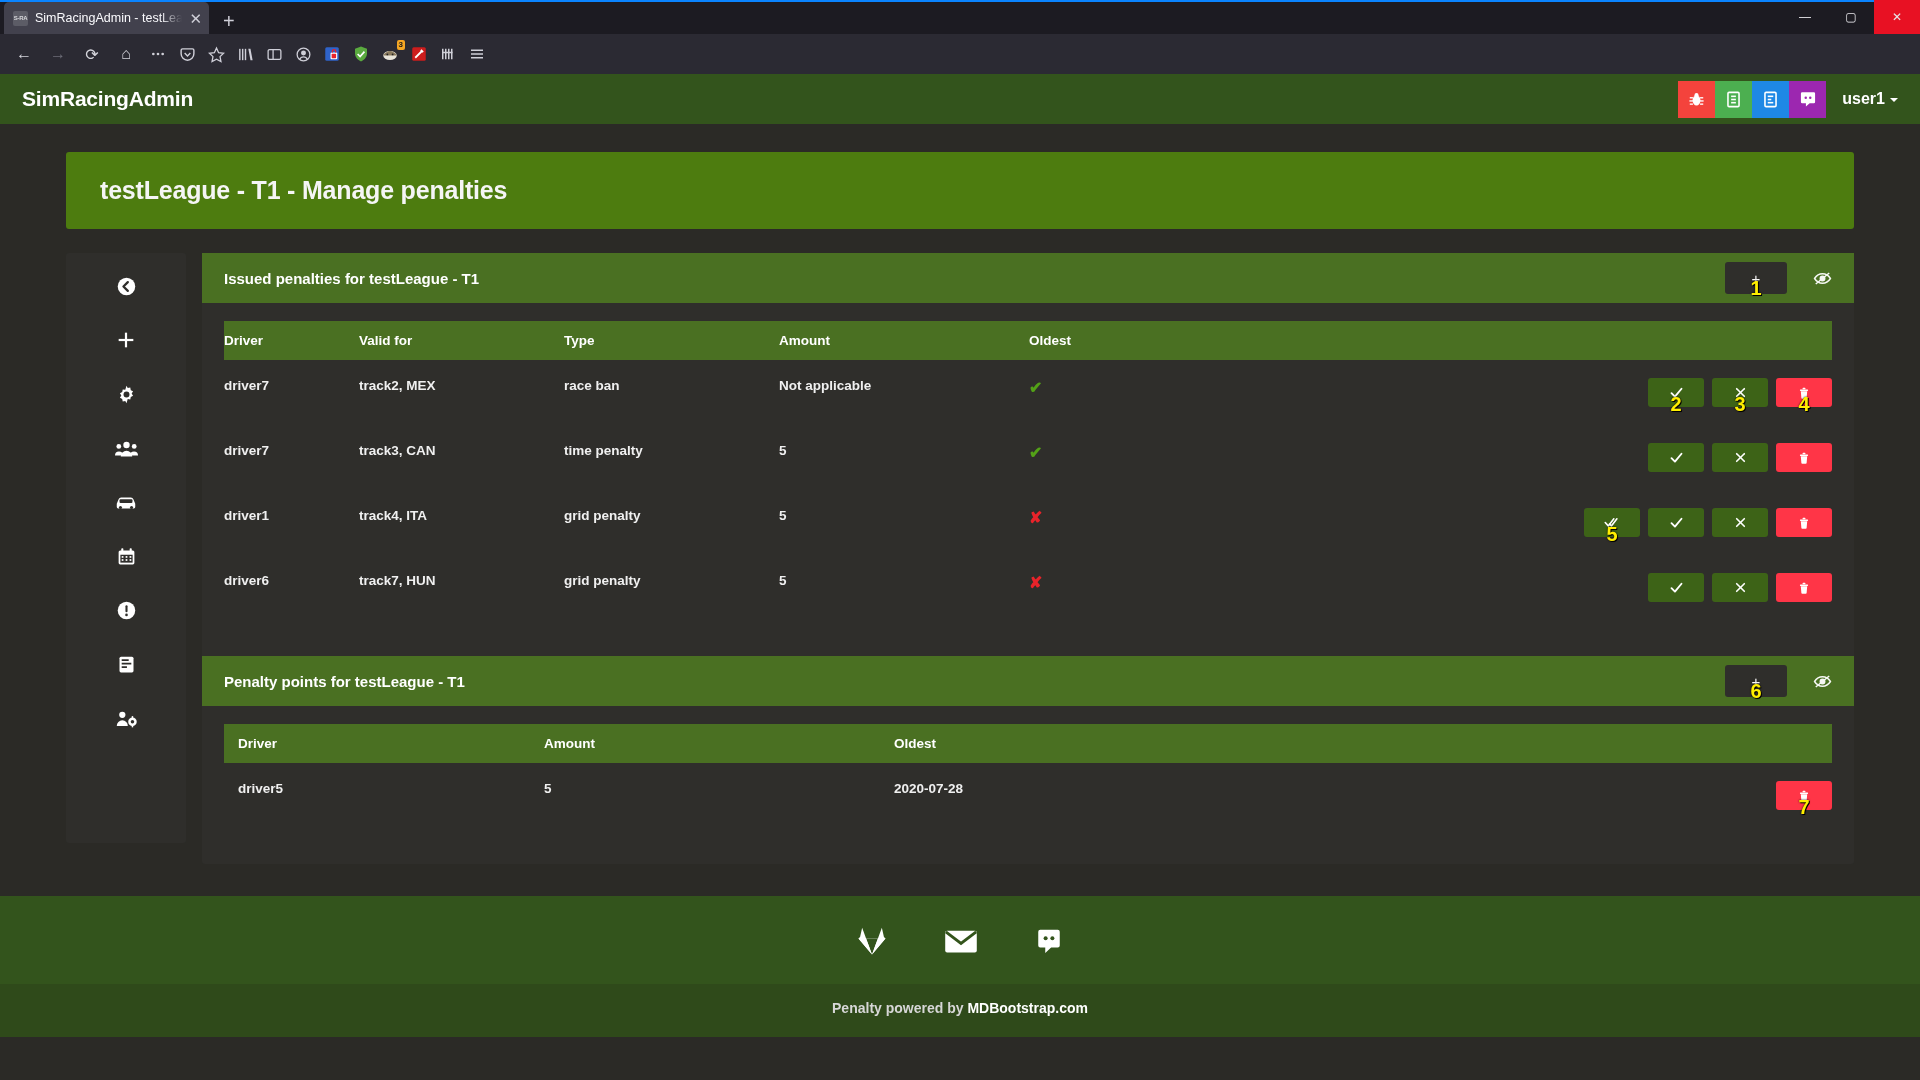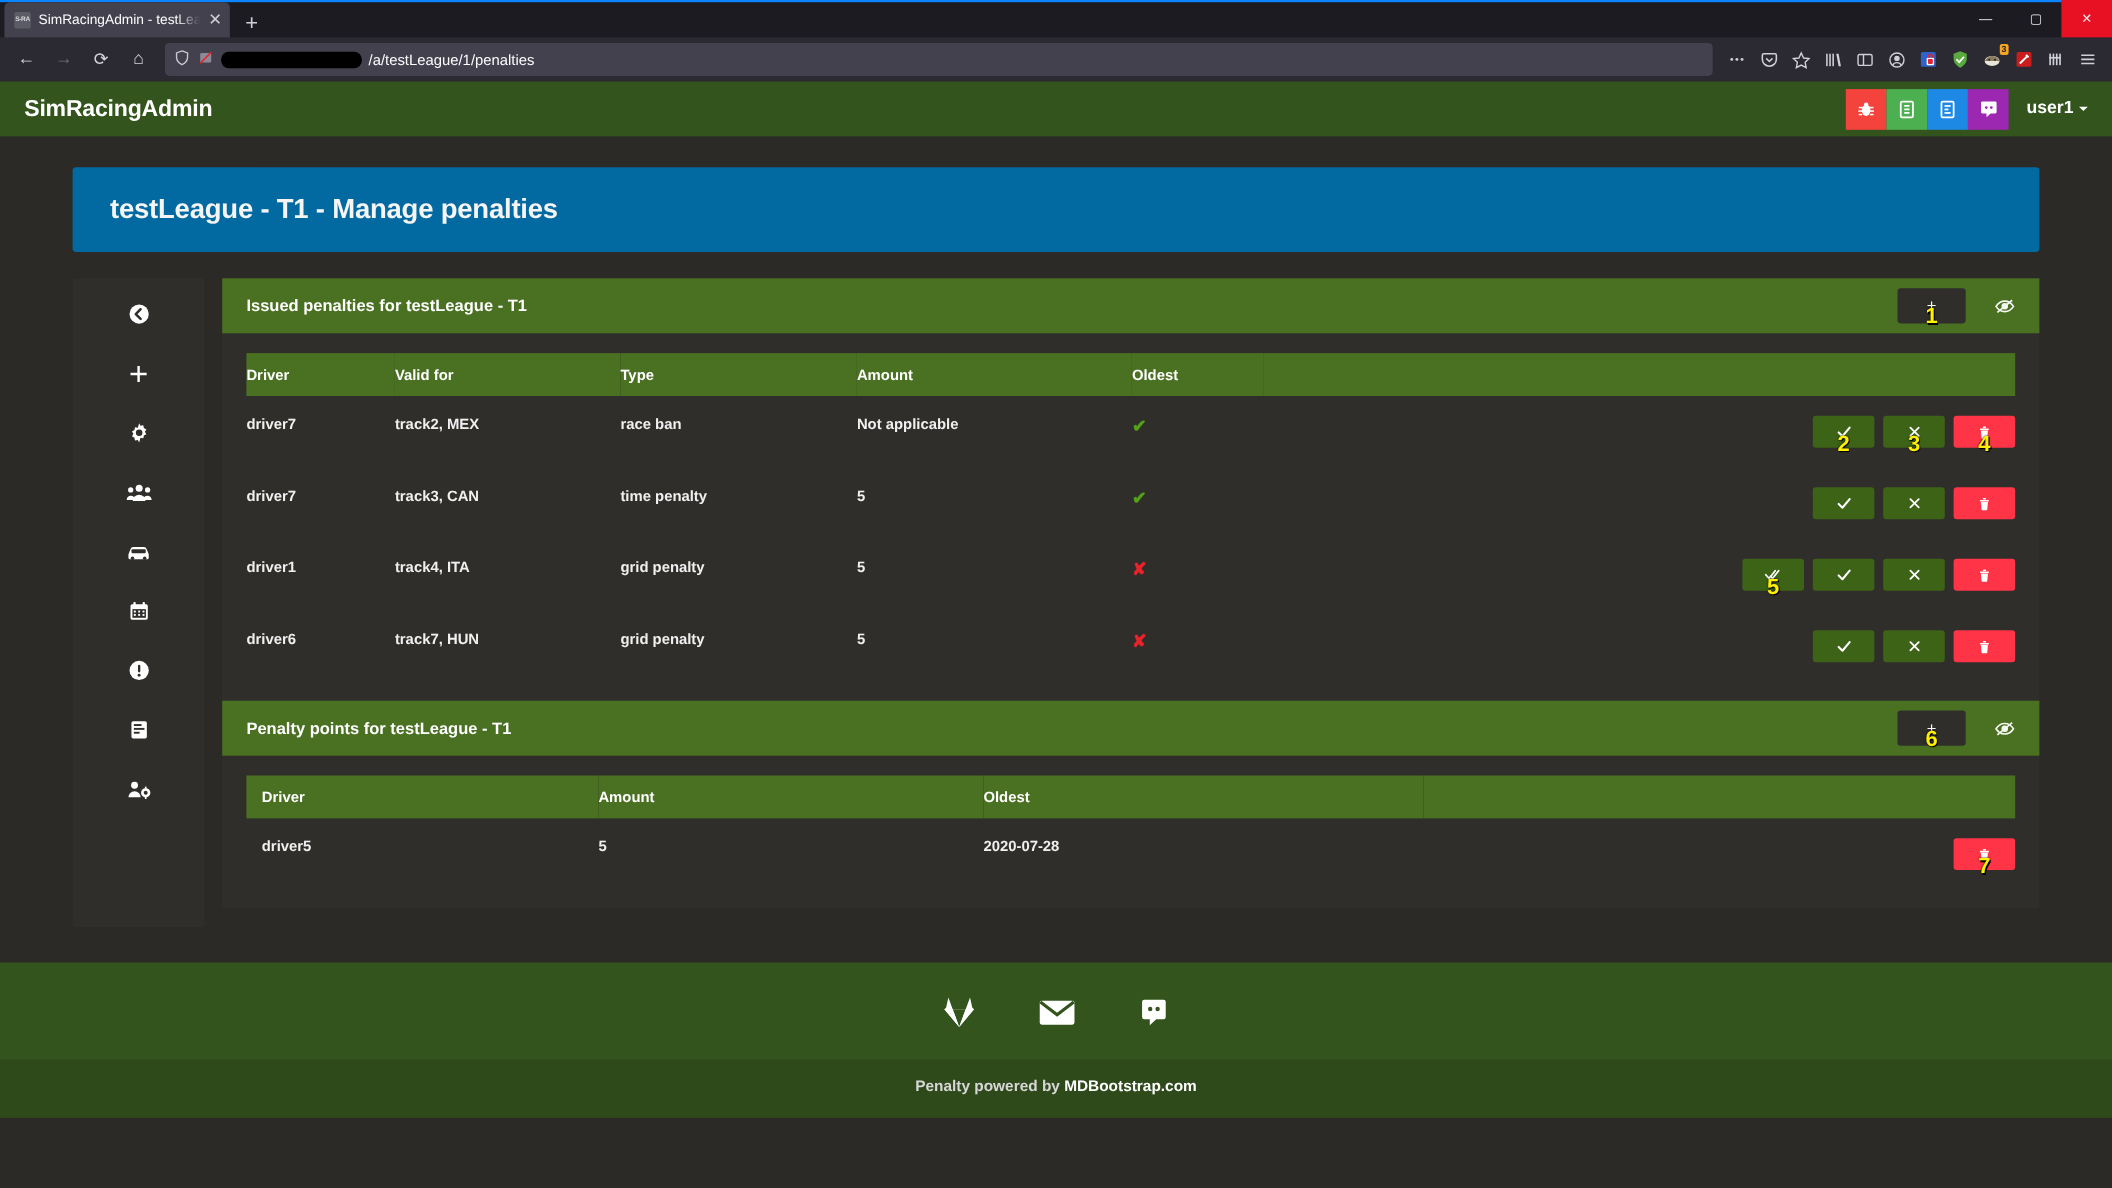--- a/index.html
+++ b/index.html
@@ -87,21 +87,21 @@
   }
   .nav-right { margin-left: auto; display: flex; align-items: center; gap: 0; justify-content: center; }
   .sq-btn {
     width: 37px; height: 37px; display: flex; align-items: center;
     justify-content: center; color: #fff;
   }
   .user-menu { font-size: 16px; font-weight: bold; margin-left: 16px; color: #fff; }
 
   .page { width: 1920px; background: #2b2a26; padding: 0 0 0 0; }
   .title-card {
-    margin: 28px 66px 0 66px; background: #0369a1; border-radius: 3px;
+    margin: 28px 66px 0 66px; background: #4d7c0f; border-radius: 3px;
     padding: 24px 34px; color: #f5f5f5;
   }
   .title-card h1 { font-size: 25px; font-weight: bold; letter-spacing: -0.2px; }
 
   .layout { display: flex; margin: 24px 66px 0 66px; gap: 16px; }
 
   .sidebar {
     width: 120px; background: #2f2e2b; border-radius: 3px;
     padding: 20px 0 30px 0; display: flex; flex-direction: column;
     align-items: center; gap: 24px; flex-shrink: 0;
@@ -131,21 +131,21 @@
   table { width: 100%; border-collapse: collapse; }
   thead tr { background: #4a7022; }
   thead th {
     text-align: left; color: #fff; font-size: 13.5px; font-weight: bold;
     padding: 12px 0 12px 0; height: 38px;
   }
   tbody td {
     color: #f0f0f0; font-size: 13.5px; font-weight: bold;
     padding: 18px 0; vertical-align: top; height: 62px;
   }
-  .tbl-wrap { padding: 18px 22px 17px 22px; }
+  .tbl-wrap { padding: 18px 22px 36px 22px; }
   .c-driver { width: 135px; padding-left: 0 !important; }
   .c-valid  { width: 205px; }
   .c-type   { width: 215px; }
   .c-amount { width: 250px; }
   .c-applied{ width: 120px; }
   .c-actions{ text-align: right; }
 
   .mark-yes { color: #53a117; font-size: 16px; font-weight: bold; }
   .mark-no  { color: #e8232a; font-size: 16px; font-weight: bold; }
 
@@ -196,35 +196,20 @@
       <div class="winbtn close-win">✕</div>
     </div>
   </div>
 
   <div class="navbar-browser">
     <div class="navicon">←</div>
     <div class="navicon dim">→</div>
     <div class="navicon">⟳</div>
     <div class="navicon">⌂</div>
 
-    <div class="urlbar">
-      <span>
-        <svg width="15" height="15" viewBox="0 0 24 24" fill="none" stroke="#c9c9d1" stroke-width="2">
-          <path d="M12 2l8 3v6c0 5-3.5 9-8 11-4.5-2-8-6-8-11V5l8-3z"></path>
-        </svg>
-      </span>
-      <span>
-        <svg width="16" height="15" viewBox="0 0 24 24">
-          <rect x="4" y="5" width="16" height="14" rx="2" fill="#8b8b96"></rect>
-          <line x1="4" y1="20" x2="20" y2="4" stroke="#e8232a" stroke-width="2.4"></line>
-        </svg>
-      </span>
-      <span class="url-redacted"></span>
-        <span>/a/testLeague/1/penalties</span>
-    </div>
 
     <div class="toolbar-right">
       <div class="ext-icon">
         <svg width="16" height="16" viewBox="0 0 24 24" fill="#cfcfd8">
             <circle cx="5" cy="12" r="2"></circle>
             <circle cx="12" cy="12" r="2"></circle>
             <circle cx="19" cy="12" r="2"></circle>
           </svg>
       </div>
       <div class="ext-icon">

